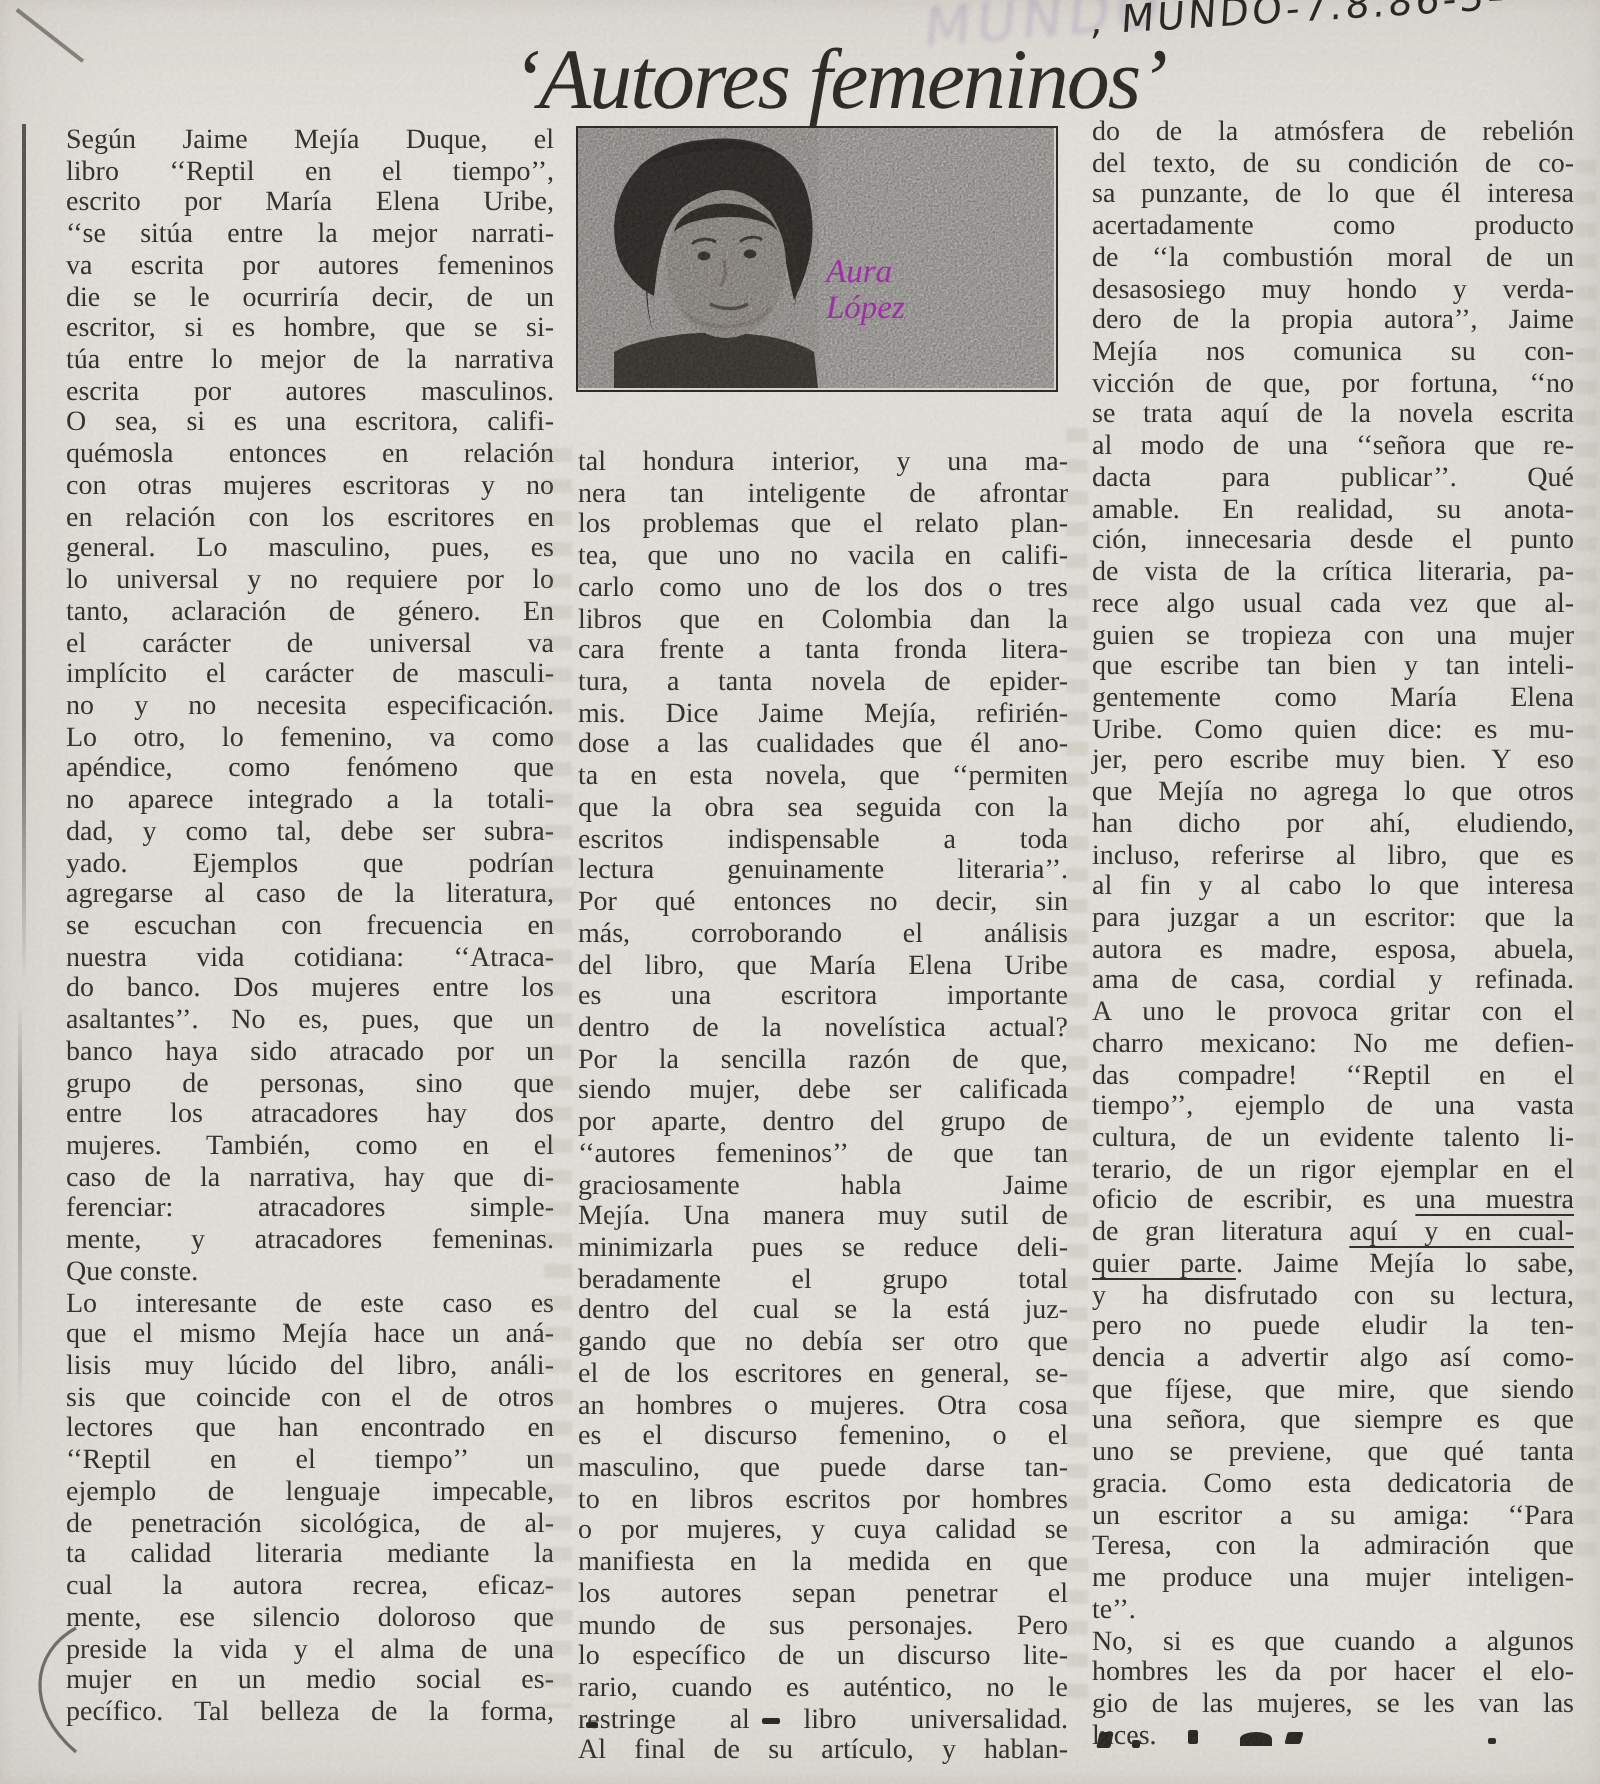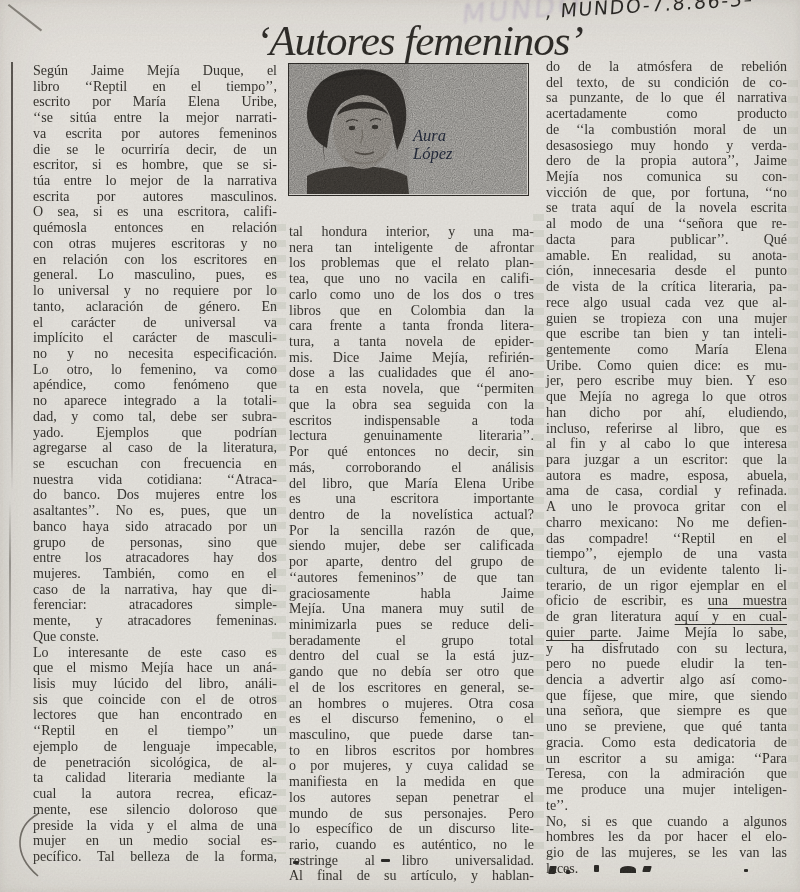--- a/index.html
+++ b/index.html
@@ -68,21 +68,21 @@
   
   .photo-box{
     position:absolute;left:288px;top:63px;width:241px;height:133px;
     border:1.6px solid #1d1b18;background:#dedbd6;box-sizing:border-box;
   }
   .photo-box svg{position:absolute;left:0;top:0;}
   .photo-caption{
     position:absolute;left:124px;top:63px;
     font-family:"Liberation Serif",serif;
     font-style:italic;font-size:16.5px;line-height:18px;
-    color:#0f172a;
+    color:#a21caf;
   }
   
   .edge-line{
     position:absolute;left:11px;top:62px;width:2px;height:430px;
     background:linear-gradient(#514d48,#6b6660 70%,rgba(107,102,96,0));
   }
   .edge-line2{
     position:absolute;left:9px;top:500px;width:1.5px;height:210px;
     background:linear-gradient(rgba(90,86,80,0),rgba(90,86,80,.55) 30%,rgba(90,86,80,0));
   }
@@ -245,21 +245,21 @@
       <div class="tline">mundo de sus personajes. Pero</div>
       <div class="tline">lo específico de un discurso lite-</div>
       <div class="tline">rario, cuando es auténtico, no le</div>
       <div class="tline">restringe al libro universalidad.</div>
       <div class="tline">Al final de su artículo, y hablan-</div>
     </div>
 
   <div class="col col-right">
       <div class="tline">do de la atmósfera de rebelión</div>
       <div class="tline">del texto, de su condición de co-</div>
-      <div class="tline">sa punzante, de lo que él narrativa</div>
+      <div class="tline">sa punzante, de lo que él interesa</div>
       <div class="tline">acertadamente como producto</div>
       <div class="tline">de ‘‘la combustión moral de un</div>
       <div class="tline">desasosiego muy hondo y verda-</div>
       <div class="tline">dero de la propia autora’’, Jaime</div>
       <div class="tline">Mejía nos comunica su con-</div>
       <div class="tline">vicción de que, por fortuna, ‘‘no</div>
       <div class="tline">se trata aquí de la novela escrita</div>
       <div class="tline">al modo de una ‘‘señora que re-</div>
       <div class="tline">dacta para publicar’’. Qué</div>
       <div class="tline">amable. En realidad, su anota-</div>

